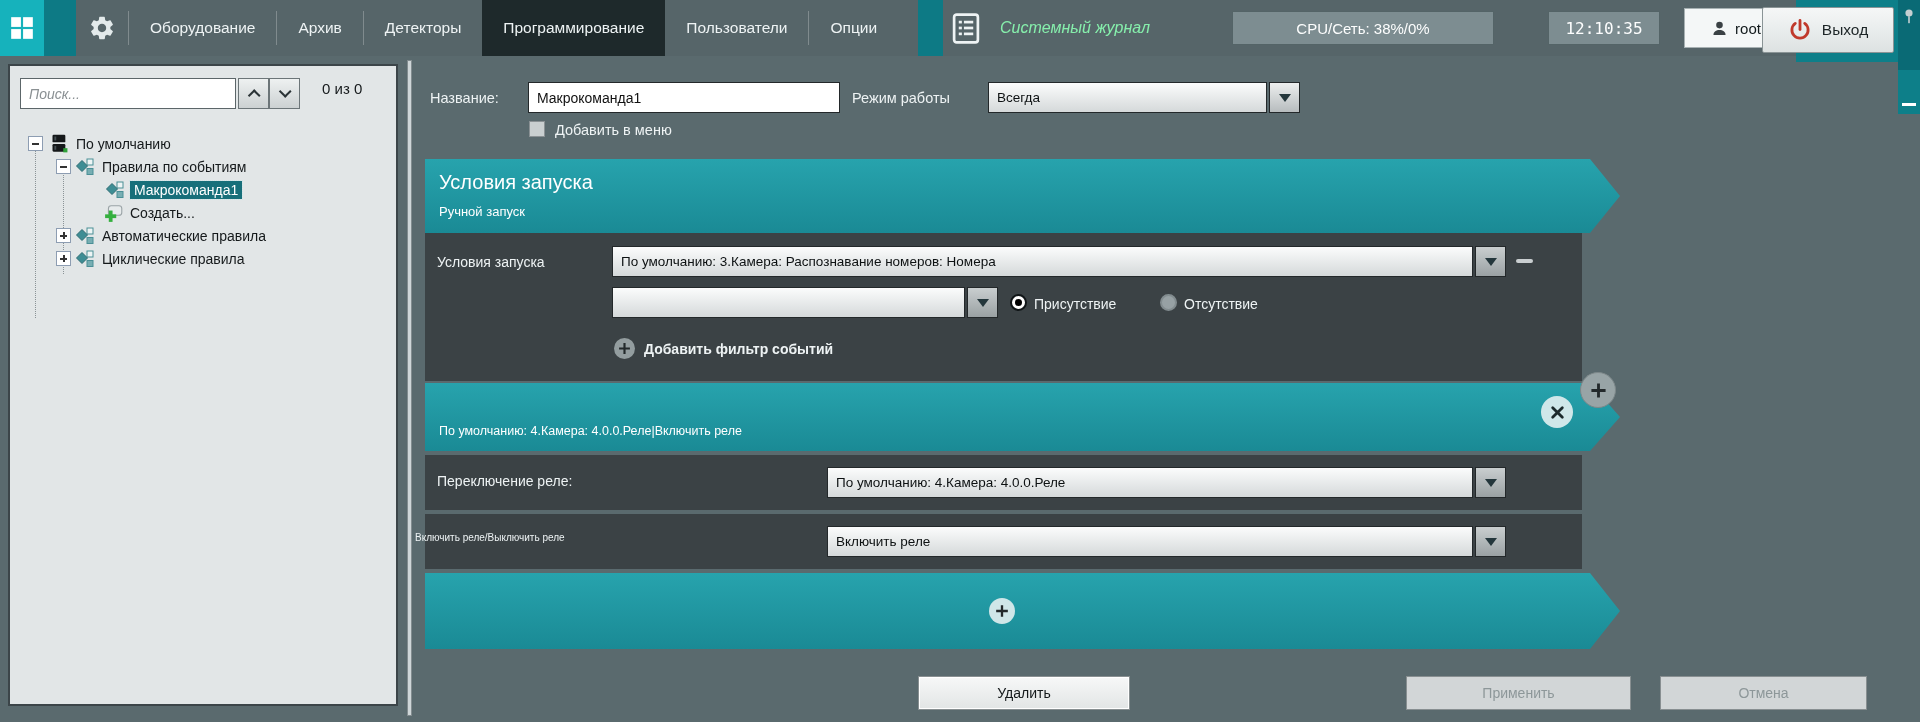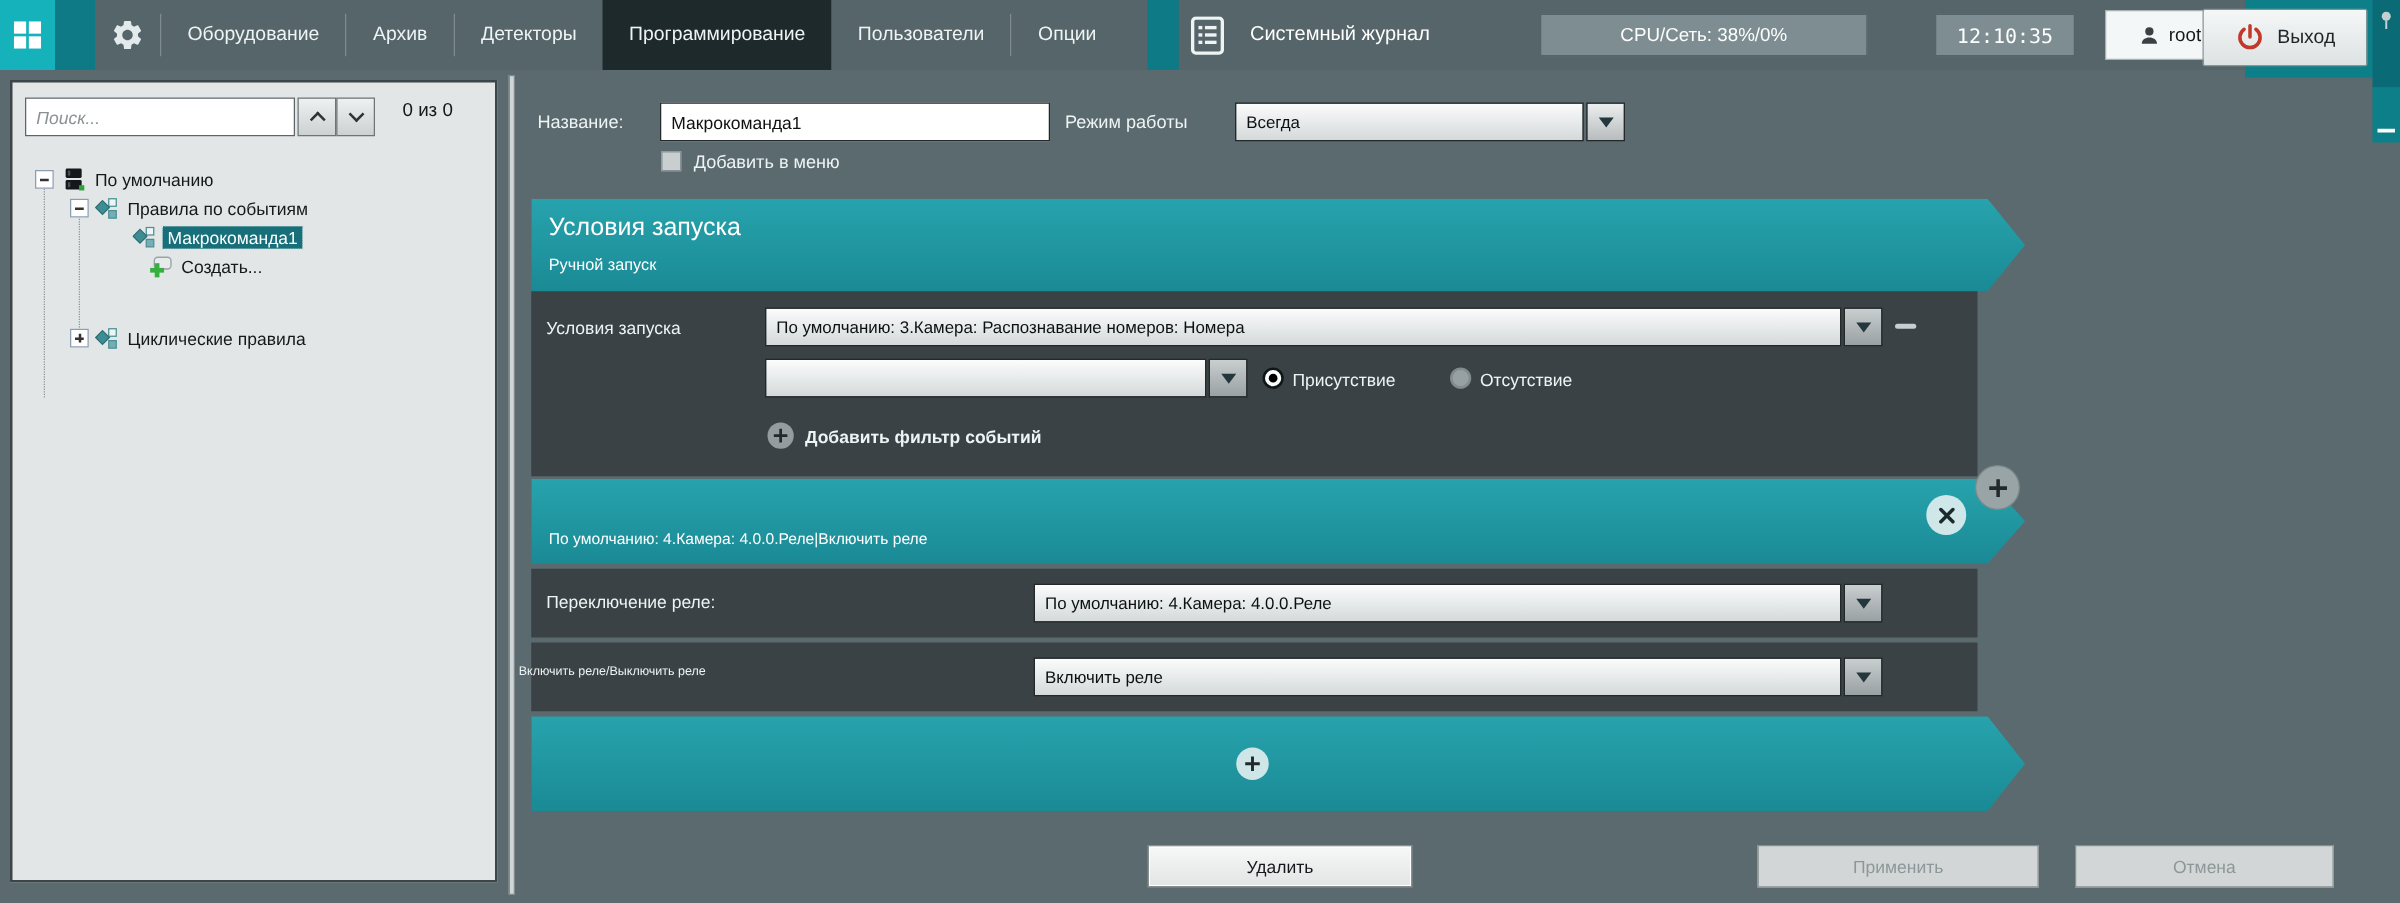--- a/index.html
+++ b/index.html
@@ -9,21 +9,21 @@
   
   .topbar { position:absolute; left:0; top:0; width:1920px; height:56px; background:#566569; display:flex; align-items:stretch; }
   .logo { width:44px; height:56px; background:#16b2bc; display:flex; align-items:center; justify-content:center; }
   .teal-strip { width:32px; height:56px; background:#0d7a85; }
   .gear-wrap { width:52px; display:flex; align-items:center; justify-content:center; }
   .vsep { width:1px; height:34px; background:rgba(255,255,255,.25); align-self:center; }
   .tab { padding:0 21px; display:flex; align-items:center; color:#eef3f4; font-size:15.5px; cursor:default; white-space:nowrap; }
   .tab.active { background:#1e292b; }
   .teal-band { position:absolute; left:918px; top:0; width:25px; height:56px; background:#0d7a85; }
   .journal-icon { position:absolute; left:952px; top:13px; }
-  .journal-label { position:absolute; left:1000px; top:0; height:56px; display:flex; align-items:center; color:#ffffff; font-size:16px; }
+  .journal-label { position:absolute; left:1000px; top:0; height:56px; display:flex; align-items:center; color:#86efac; font-size:16px;font-style:italic; }
   .hud-box { position:absolute; top:11px; height:34px; background:rgba(198,218,221,.35); border:1px solid rgba(35,50,53,.45); color:#fdfefe; display:flex; align-items:center; justify-content:center; }
   .cpu-box { left:1232px; width:262px; font-size:15px; }
   .clock-box { left:1548px; width:112px; font-family:"DejaVu Sans Mono",monospace; font-size:16px; }
   .root-box { position:absolute; left:1684px; top:8px; width:104px; height:40px; background:#f4f7f7; border:1px solid #a7b1b3; display:flex; align-items:center; justify-content:center; gap:7px; color:#121a1c; font-size:15px; }
   .teal-corner { position:absolute; right:0; top:0; width:124px; height:62px; background:#0d7f89; }
   .logout-btn { position:absolute; right:26px; top:7px; width:132px; height:46px; background:linear-gradient(#f5f7f7,#dde2e2); border:1px solid #8a9496; border-radius:2px; display:flex; align-items:center; justify-content:center; gap:10px; font-size:15.5px; color:#1d2527; }
   .pin-strip { position:absolute; right:0; top:0; width:22px; height:70px; background:#0a6a75; display:flex; justify-content:center; padding-top:8px; }
   .mini-strip { position:absolute; right:0; top:70px; width:22px; height:44px; background:#0d7f89; }
   .mini-strip .dash { position:absolute; left:4px; bottom:8px; width:14px; height:3px; background:#fff; }
 
@@ -189,33 +189,42 @@
 
     <div class="trow selected" style="left:0; top:54px;">
       <svg class="ticon" style="margin-left:96px;" width="20" height="18" viewBox="0 0 20 18">
           <rect x="11" y="1" width="6" height="6" fill="#eef5f5" stroke="#4a8f96"></rect>
           <rect x="11" y="10.5" width="6" height="6" fill="#77aeb3" stroke="#4a8f96"></rect>
           <polygon points="6,2.5 11.5,8 6,13.5 0.5,8" fill="#3e8d94" stroke="#2f6d73"></polygon>
         </svg>
       <span class="tlabel">Макрокоманда1</span>
     </div>
 
-    <div class="trow" style="left:0; top:77px;padding-left:15px;">
+    <div class="trow" style="left:0; top:77px;">
       <svg class="ticon" style="margin-left:94px;" width="20" height="20" viewBox="0 0 18 18">
           <rect x="4" y="2.5" width="12" height="8.5" rx="2.5" fill="#e7ebec" stroke="#9ba4a7"></rect>
           <g fill="#35b03f">
             <rect x="1" y="10.2" width="10" height="3.4"></rect>
             <rect x="4.3" y="6.8" width="3.4" height="10.2"></rect>
           </g>
         </svg>
       <span class="tlabel">Создать...</span>
     </div>
 
-
-    <div class="trow" style="left:0; top:135px;text-align:right;">
+    <div class="trow" style="left:0; top:100px;">
+      <span class="exp plus" style="margin-left:46px;"></span>
+      <svg class="ticon" style="margin-left:5px;" width="20" height="18" viewBox="0 0 20 18">
+          <rect x="11" y="1" width="6" height="6" fill="#eef5f5" stroke="#4a8f96"></rect>
+          <rect x="11" y="10.5" width="6" height="6" fill="#77aeb3" stroke="#4a8f96"></rect>
+          <polygon points="6,2.5 11.5,8 6,13.5 0.5,8" fill="#3e8d94" stroke="#2f6d73"></polygon>
+        </svg>
+      <span class="tlabel">Автоматические правила</span>
+    </div>
+
+    <div class="trow" style="left:0; top:123px;text-align:right;">
       <span class="exp plus" style="margin-left:46px;"></span>
       <svg class="ticon" style="margin-left:5px;" width="20" height="18" viewBox="0 0 20 18">
           <rect x="11" y="1" width="6" height="6" fill="#eef5f5" stroke="#4a8f96"></rect>
           <rect x="11" y="10.5" width="6" height="6" fill="#77aeb3" stroke="#4a8f96"></rect>
           <polygon points="6,2.5 11.5,8 6,13.5 0.5,8" fill="#3e8d94" stroke="#2f6d73"></polygon>
         </svg>
       <span class="tlabel">Циклические правила</span>
     </div>
   </div>
 </div>

